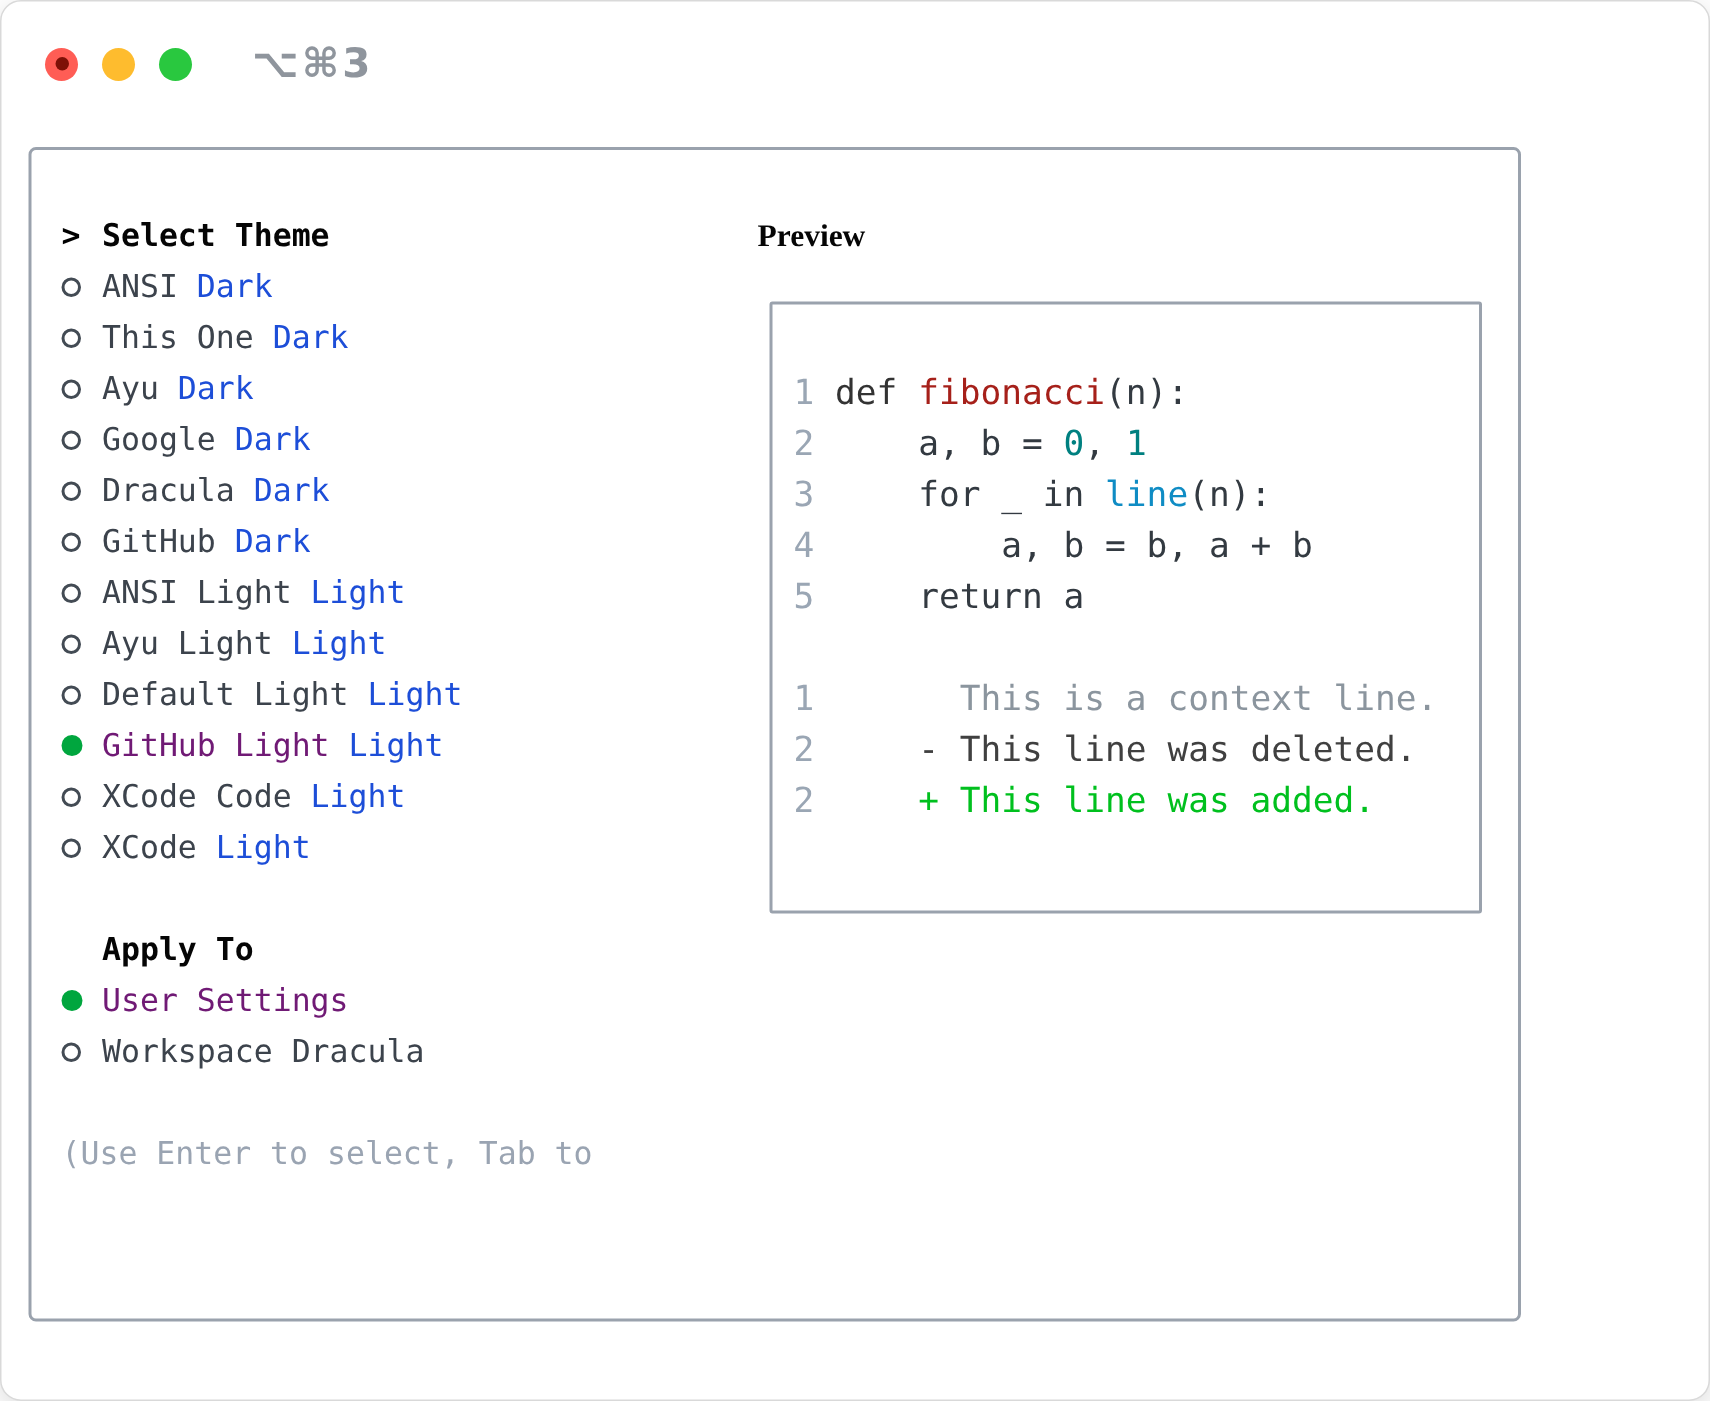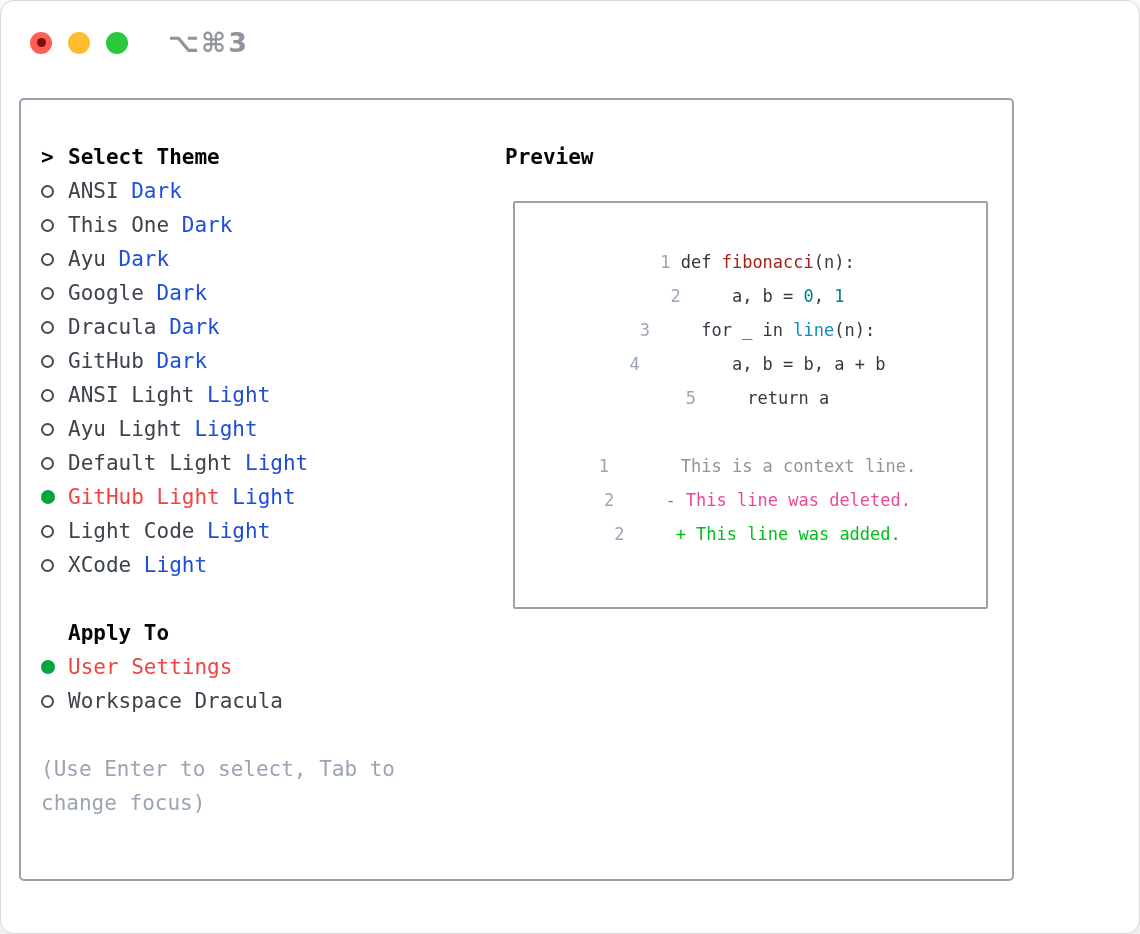--- a/index.html
+++ b/index.html
@@ -24,40 +24,40 @@
          box-sizing:border-box;border:2px solid #9aa2ad;border-radius:5px;background:#fff;}
   
   .left-col{position:absolute;left:20px;top:40px;width:452px;font-size:21px;line-height:34px;}
   .row{display:flex;align-items:center;height:34px;white-space:pre;}
   .marker{width:27px;flex:0 0 27px;display:flex;align-items:center;}
   .prefix{font-weight:bold;color:#000;font-size:21px;}
   .circle{width:13px;height:13px;border-radius:50%;border:2px solid #434b54;box-sizing:border-box;}
   .circle.sel{width:14px;height:14px;background:#00a63e;border-color:#00a63e;}
   .h{font-weight:bold;color:#050505;}
   .name{color:#3c434c;}
-  .name.sel{color:#ef4444;}
+  .name.sel{color:#701a75;}
   .variant{color:#1d4ed8;}
   .apply-block{margin-top:34px;}
   .hint{margin-top:34px;color:#9aa4b2;}
   .hint div{height:34px;line-height:34px;}
   
   .preview-header{position:absolute;left:484px;top:40px;height:34px;line-height:34px;
-                  font-size:21px;font-weight:bold;color:#050505;}
+                  font-size:21px;font-weight:bold;color:#050505;font-family:Liberation Serif, serif;}
   .preview-box{position:absolute;left:492px;top:101px;width:475px;height:408px;
                box-sizing:border-box;border:2px solid #9aa2ad;border-radius:2px;
                padding:42px 0 0 14px;overflow:hidden;background:#fff;}
-  .code-line{height:34px;line-height:34px;white-space:pre;font-size:17px;text-align:center;}
+  .code-line{height:34px;line-height:34px;white-space:pre;font-size:23px;}
   .lnum{color:#9aa6b4;}
   .seg-code{color:#333a41;}
   .seg-keyword{color:#333333;}
   .seg-title{color:#a6201a;}
   .seg-number{color:#008080;}
   .seg-builtin{color:#0f8cc4;}
   .seg-context{color:#8b959e;}
-  .seg-deleted{color:#ec4899;}
+  .seg-deleted{color:#404040;}
   .seg-added{color:#00c01e;}
 </style>
 </head>
 <body>
 
 <div class="stage">
 
   <div class="titlebar">
     <button class="tl tl-red">
       <span class="dot"></span>
@@ -79,38 +79,37 @@
           <div class="row"><span class="marker"><span class="circle"></span></span><span class="name">ANSI</span><span class="variant"> Dark</span></div>
           <div class="row"><span class="marker"><span class="circle"></span></span><span class="name">This One</span><span class="variant"> Dark</span></div>
           <div class="row"><span class="marker"><span class="circle"></span></span><span class="name">Ayu</span><span class="variant"> Dark</span></div>
           <div class="row"><span class="marker"><span class="circle"></span></span><span class="name">Google</span><span class="variant"> Dark</span></div>
           <div class="row"><span class="marker"><span class="circle"></span></span><span class="name">Dracula</span><span class="variant"> Dark</span></div>
           <div class="row"><span class="marker"><span class="circle"></span></span><span class="name">GitHub</span><span class="variant"> Dark</span></div>
           <div class="row"><span class="marker"><span class="circle"></span></span><span class="name">ANSI Light</span><span class="variant"> Light</span></div>
           <div class="row"><span class="marker"><span class="circle"></span></span><span class="name">Ayu Light</span><span class="variant"> Light</span></div>
           <div class="row"><span class="marker"><span class="circle"></span></span><span class="name">Default Light</span><span class="variant"> Light</span></div>
           <div class="row"><span class="marker"><span class="circle sel"></span></span><span class="name sel">GitHub Light</span><span class="variant"> Light</span></div>
-          <div class="row"><span class="marker"><span class="circle"></span></span><span class="name">Light Code</span><span class="variant"> Light</span></div>
+          <div class="row"><span class="marker"><span class="circle"></span></span><span class="name">XCode Code</span><span class="variant"> Light</span></div>
           <div class="row"><span class="marker"><span class="circle"></span></span><span class="name">XCode</span><span class="variant"> Light</span></div>
         </div>
 
       <div class="apply-block">
         <div class="row">
           <span class="marker"></span>
           <span class="h">Apply To</span>
         </div>
         <div id="apply-items">
             <div class="row"><span class="marker"><span class="circle sel"></span></span><span class="name sel">User Settings</span></div>
             <div class="row"><span class="marker"><span class="circle"></span></span><span class="name">Workspace Dracula</span></div>
           </div>
       </div>
 
       <div id="hint" class="hint">
           <div>(Use Enter to select, Tab to</div>
-          <div>change focus)</div>
         </div>
     </div>
 
     <div class="preview-header">Preview</div>
 
     <div class="preview-box">
       <div id="preview-lines">
           <div class="code-line"><span class="lnum">1 </span><span class="seg-keyword">def </span><span class="seg-title">fibonacci</span><span class="seg-code">(n):</span></div>
           <div class="code-line"><span class="lnum">2 </span><span class="seg-code">    a, b = </span><span class="seg-number">0</span><span class="seg-code">, </span><span class="seg-number">1</span></div>
           <div class="code-line"><span class="lnum">3 </span><span class="seg-code">    for _ in </span><span class="seg-builtin">line</span><span class="seg-code">(n):</span></div>

